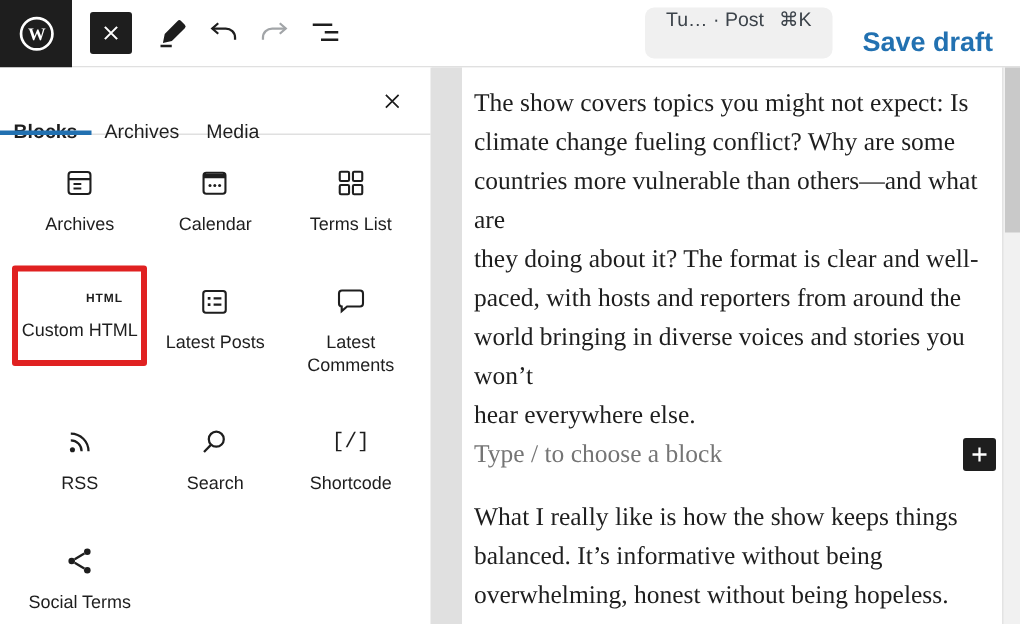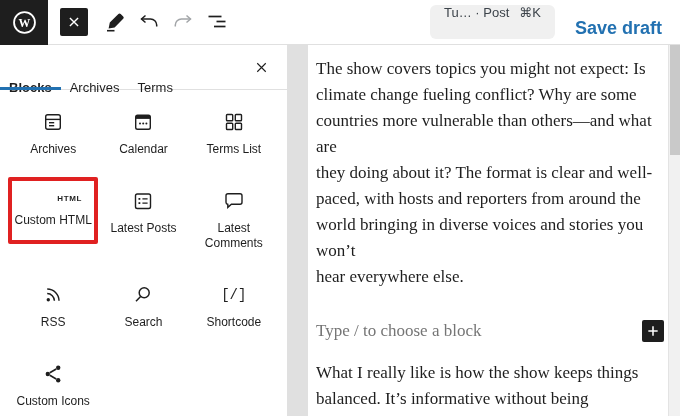--- a/index.html
+++ b/index.html
@@ -50,21 +50,21 @@
   .html-glyph { font-size:8px; font-weight:bold; letter-spacing:0.6px; color:#1e1e1e;padding-left:33px; }
   .sc-glyph { font-size:14px; font-family:"Liberation Mono", monospace; color:#1e1e1e; }
 
   
   .canvas { flex:1; background:#e0e0e0; position:relative; min-width:0; }
   .page { position:absolute; left:20px; right:12px; top:0; bottom:0; background:#fff;
     padding:11px 6px 16px 8px; overflow:hidden; }
   .para { font-family:"Liberation Serif", serif; font-size:17px; line-height:26px;
     color:#1e1e1e; white-space:pre-line; cursor:text; }
   .empty-block { display:flex; align-items:center; justify-content:space-between;
-    margin-top:28px; height:26px;text-align:center; }
+    margin-top:0; height:26px;text-align:center; }
   .placeholder { font-family:"Liberation Serif", serif; font-size:17px; color:#757575; }
   .add { width:22px; height:22px; background:#1e1e1e; border:none; border-radius:2px;
     display:flex; align-items:center; justify-content:center; cursor:pointer; margin-right:-2px; }
   .p2 { margin-top:16px; }
   .scrollbar { position:absolute; right:0; top:0; bottom:0; width:12px; background:#f1f1f1;
     border-left:1px solid #e3e3e3; }
   .thumb { position:absolute; top:0; left:1px; right:0; height:110px; background:#c9c9c9; }
 </style>
 </head>
 <body>
@@ -121,21 +121,21 @@
     </button>
     <a class="save">Save draft</a>
   </header>
 
   <div class="main">
 
     <aside class="inserter">
       <div class="tabs">
         <div class="tab active">Blocks</div>
         <div class="tab">Archives</div>
-        <div class="tab">Terms</div>
+        <div class="tab">Media</div>
         <div class="tabs-close">
           <svg width="17" height="17" viewBox="0 0 24 24">
             <path d="M6 6 L18 18 M18 6 L6 18" stroke="#1e1e1e" stroke-width="1.6" fill="none"></path>
           </svg>
         </div>
       </div>
 
       <div class="grid">
 
         <div class="cell">
@@ -248,21 +248,21 @@
                 <circle cx="17.2" cy="5.8" r="2.2"></circle>
                   <circle cx="6.8" cy="12" r="2.2"></circle>
                   <circle cx="17.2" cy="18.2" r="2.2"></circle>
               </g>
               <g stroke="#1e1e1e" stroke-width="1.6">
                 <path d="M8.8 10.8 L15.2 7"></path>
                   <path d="M8.8 13.2 L15.2 17"></path>
               </g>
             </svg>
           </span>
-          <span class="blabel">Custom Icons</span>
+          <span class="blabel">Social Terms</span>
         </div>
 
       </div>
     </aside>
 
     <div class="canvas">
       <div class="page">
         <p class="para">The show covers topics you might not expect: Is
 climate change fueling conflict? Why are some
 countries more vulnerable than others—and what are

